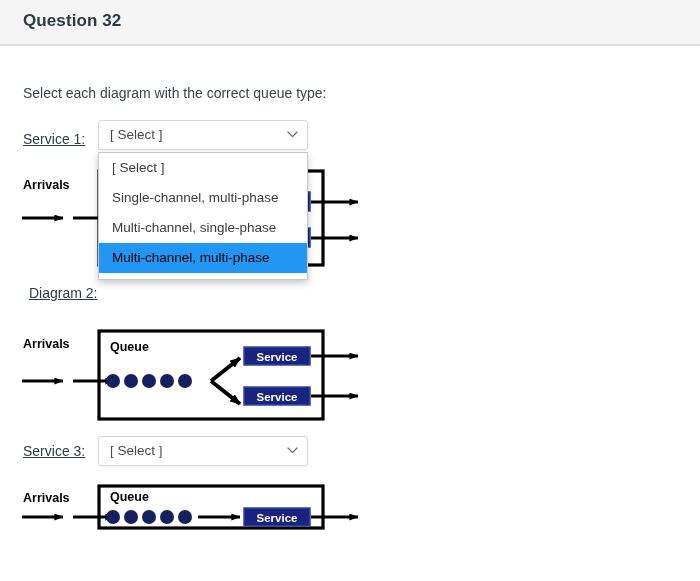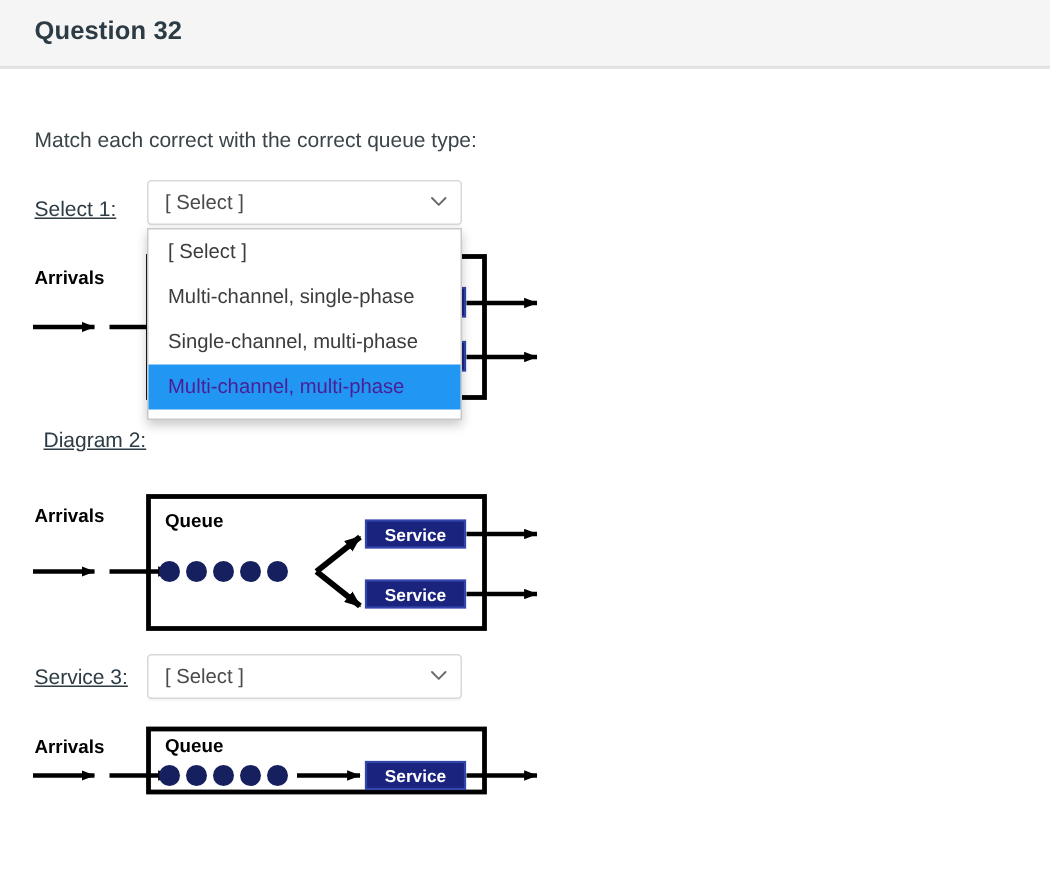--- a/index.html
+++ b/index.html
@@ -83,42 +83,42 @@
   }
   .dropdown .opt {
     height: 30px; line-height: 30px;
     padding-left: 13px;
     font-size: 13.5px;
     color: #3c3c3c;
     white-space: nowrap;
   }
   .dropdown .opt.selected {
     background: #2196f3;
-    color: #4c1d95;
+    color: #000000;
   }
 
   
   .diagram { position: absolute; }
   #diagram1 { left: 0px; top: 165px; width: 380px; height: 115px; z-index: 5;}
   #diagram2 { left: 0px; top: 325px; width: 380px; height: 105px; }
   #diagram3 { left: 0px; top: 483px; width: 380px; height: 60px; }
 </style>
 </head>
 <body>
 
 <div id="page">
 
   <div class="q-header">
     <div class="title">Question 32</div>
   </div>
   <div class="body-top-rule"></div>
 
-  <div class="prompt">Match each correct with the correct queue type:</div>
-
-  <div class="dlabel" id="dlabel1">Select 1:</div>
+  <div class="prompt">Select each diagram with the correct queue type:</div>
+
+  <div class="dlabel" id="dlabel1">Service 1:</div>
 
   <div class="select-box" id="select1">
     <span class="sel-text">[ Select ]</span>
     <svg class="chev" viewBox="0 0 11 7">
       <polyline points="1,1 5.5,5.6 10,1" fill="none" stroke="#6b6b6b" stroke-width="1.3" stroke-linecap="round" stroke-linejoin="round"></polyline>
     </svg>
   </div>
 
   <svg class="diagram" id="diagram1" viewBox="0 0 380 115">
     <defs>
@@ -138,22 +138,22 @@
     <text x="276" y="41" text-anchor="middle" font-family="Liberation Sans, sans-serif" font-size="11.5" font-weight="bold" fill="#fff">Service</text>
     <rect x="242" y="63" width="68" height="19" fill="#1a237e" stroke="#3344aa" stroke-width="1.5"></rect>
     <text x="276" y="77" text-anchor="middle" font-family="Liberation Sans, sans-serif" font-size="11.5" font-weight="bold" fill="#fff">Service</text>
 
     <line x1="311" y1="37" x2="358" y2="37" stroke="#000" stroke-width="3" marker-end="url(#ah1)"></line>
     <line x1="311" y1="73" x2="358" y2="73" stroke="#000" stroke-width="3" marker-end="url(#ah1)"></line>
   </svg>
 
   <div class="dropdown" id="dropdown1">
     <div class="opt">[ Select ]</div>
+    <div class="opt">Single-channel, multi-phase</div>
     <div class="opt">Multi-channel, single-phase</div>
-    <div class="opt">Single-channel, multi-phase</div>
     <div class="opt selected" style="background: rgb(33, 150, 243);">Multi-channel, multi-phase</div>
   </div>
 
   <div class="dlabel" id="dlabel2">Diagram 2:</div>
 
   <svg class="diagram" id="diagram2" viewBox="0 0 380 105">
     <defs>
       <marker id="ah2" markerWidth="9" markerHeight="7" refX="8.6" refY="3.5" orient="auto" markerUnits="userSpaceOnUse">
         <polygon points="0,0 9,3.5 0,7" fill="#000"></polygon>
       </marker>

